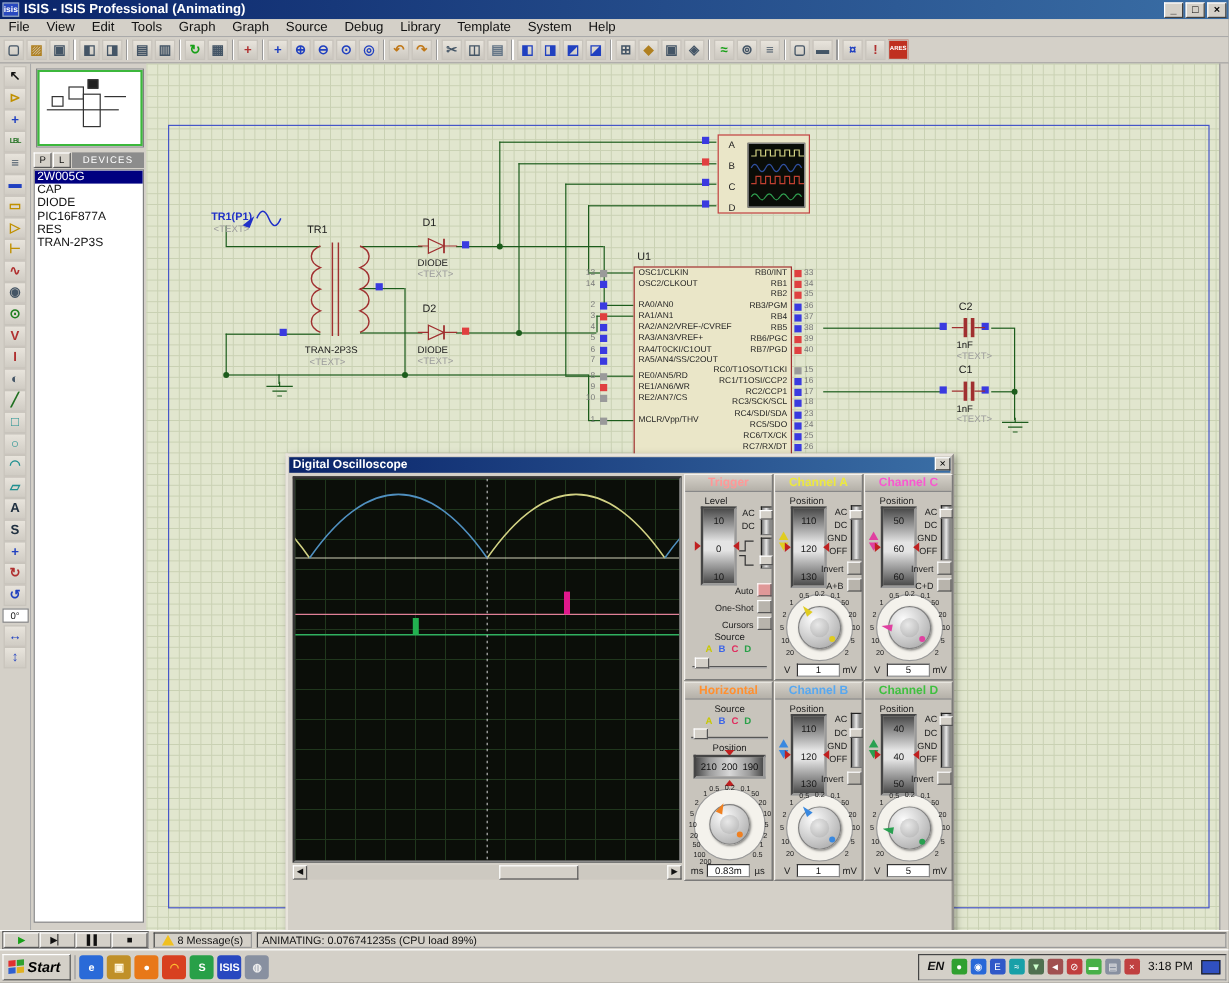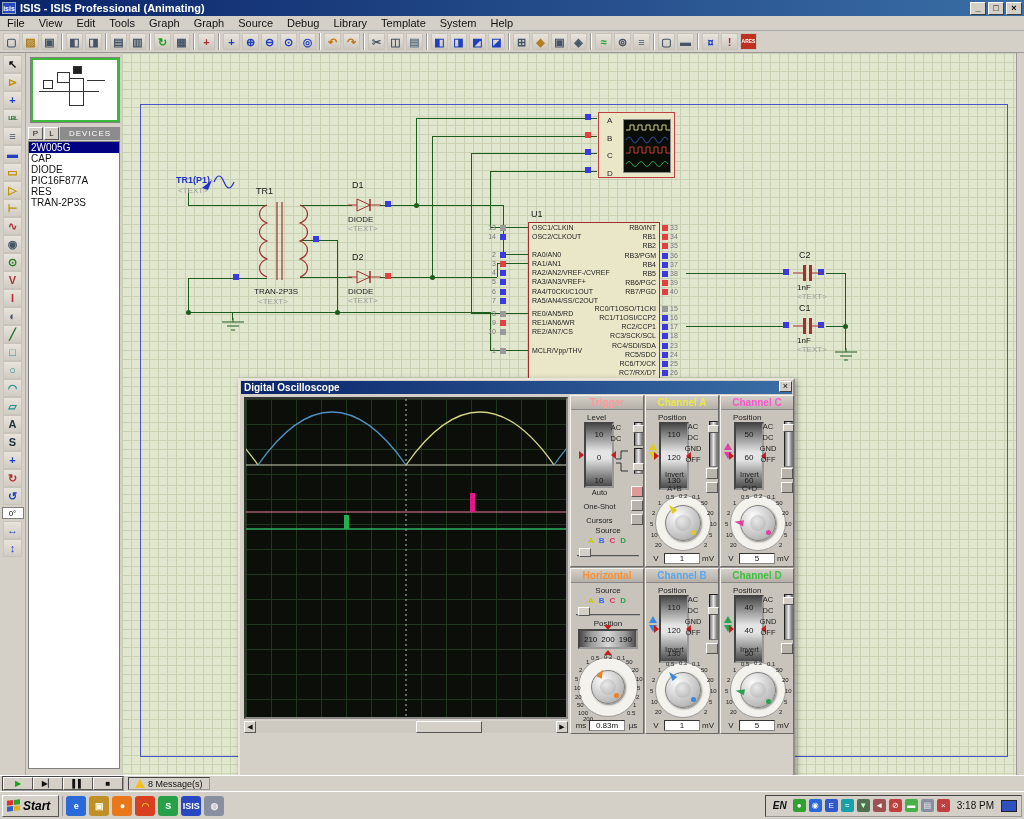--- a/index.html
+++ b/index.html
@@ -119,27 +119,27 @@
   .drv{position:absolute;left:13px;top:26px;width:30px;height:68px;border:2px inset #999;
     background:linear-gradient(180deg,#4a4a4a,#8a8a8a 18%,#e4e4e4 44%,#e4e4e4 56%,#8a8a8a 82%,#4a4a4a);}
   .dv{position:absolute;width:100%;text-align:center;font-size:8px;color:#1a1a1a;}
   .dv0{top:6px}.dv1{top:29px}.dv2{top:52px}
   .tri{position:absolute;width:0;height:0;}
   .tri-r{border-top:4px solid transparent;border-bottom:4px solid transparent;border-left:5px solid #c02020;}
   .tri-l{border-top:4px solid transparent;border-bottom:4px solid transparent;border-right:5px solid #c02020;}
   .accarr{position:absolute;width:0;height:0;left:3px;}
   .accarr.up{top:47px;border-left:4px solid transparent;border-right:4px solid transparent;border-bottom:7px solid #888;}
   .accarr.dn{top:56px;border-left:4px solid transparent;border-right:4px solid transparent;border-top:7px solid #888;}
-  .coup{position:absolute;left:34px;top:26px;width:26px;text-align:center;}
+  .coup{position:absolute;left:34px;top:26px;width:26px;text-align:right;}
   .clab{display:block;height:11px;font-size:7.5px;color:#222;}
   .swtrack{position:absolute;left:63px;top:25px;width:9px;height:46px;border:1px inset #777;
     background:linear-gradient(90deg,#777,#e8e8e8,#777);}
   .swthumb{position:absolute;left:-2px;width:11px;height:8px;background:var(--c-chrome);
     border:1px solid;border-color:#fff #555 #555 #fff;}
-  .blab{position:absolute;left:0;width:57px;text-align:center;font-size:7.5px;color:#222;}
+  .blab{position:absolute;left:0;width:57px;text-align:right;font-size:7.5px;color:#222;}
   .sbtn{position:absolute;left:60px;width:12px;height:11px;background:#b8b4ac;
     border:1px solid;border-color:#fff #555 #555 #fff;padding:0;}
   .knob{position:absolute;left:3px;top:98px;width:68px;height:58px;}
   .nosum .knob{top:92px;}
   .disc{position:absolute;left:6px;top:1px;width:56px;height:56px;border-radius:50%;
     background:#f4f2ec;border:1px solid #999;}
   .kbody{position:absolute;left:16px;top:11px;width:36px;height:36px;border-radius:50%;
     background:radial-gradient(circle at 35% 30%,#fcfcfc,#9e9e9e);border:1px solid #808080;
     box-shadow:1px 1px 2px rgba(0,0,0,.45);}
   .kcap{position:absolute;left:26px;top:21px;width:16px;height:16px;border-radius:50%;
@@ -1046,20 +1046,21 @@
 
     <button class="vcrbtn r0" data-name="play-button" style="color: rgb(24, 160, 24);">▶</button>
         <button class="vcrbtn r1" data-name="step-button" style="color: rgb(17, 17, 17);">▶▏</button>
         <button class="vcrbtn r2" data-name="pause-button" style="color: rgb(17, 17, 17);">▌▌</button>
         <button class="vcrbtn r3" data-name="stop-button" style="color: rgb(17, 17, 17);">■</button>
       </span>
     <span class="msgbox" data-name="message-counter">
       <span class="warn" data-name="warning-icon"></span>
       <span data-name="message-count-text">8 Message(s)</span>
     </span>
+    <span class="animbox" data-name="simulation-status">ANIMATING: 0.076741235s (CPU load 89%)</span>
   </div>
 
   <div class="taskbar" data-name="taskbar">
     <button class="startbtn" data-name="start-button">
       <span class="flag" data-name="windows-flag-icon">
         <i style="background:#e03030"></i>
           <i style="background:#30a030"></i>
         <i style="background:#3060d0"></i>
           <i style="background:#e0b020"></i>
       </span>

